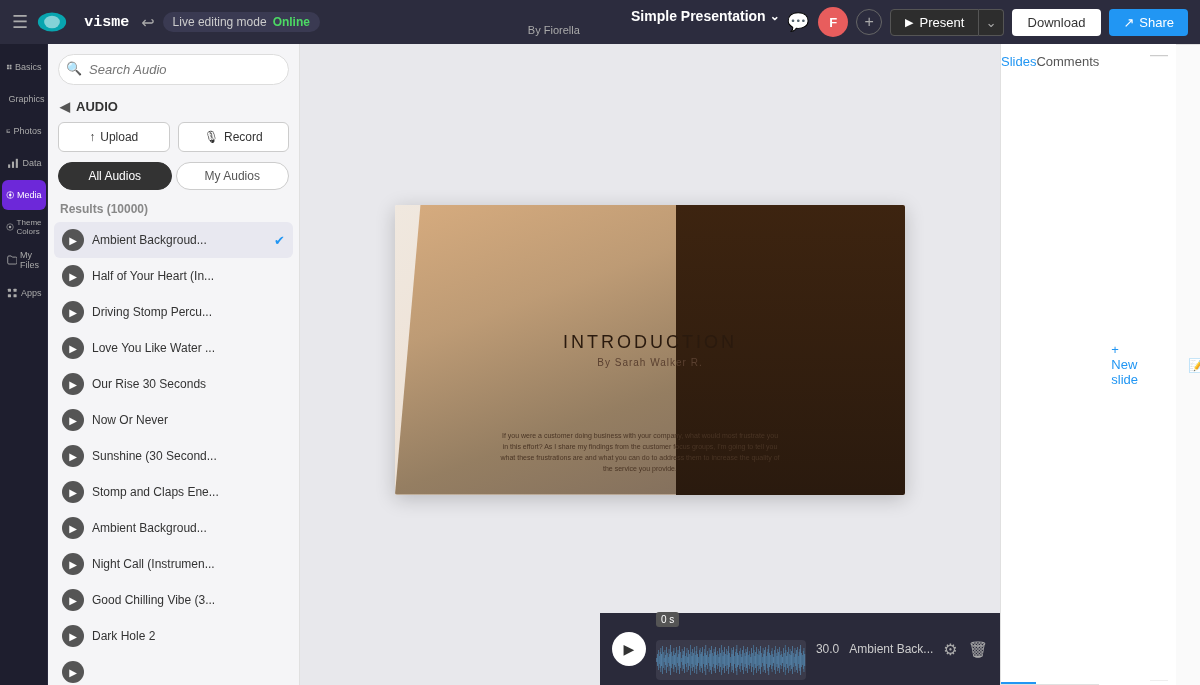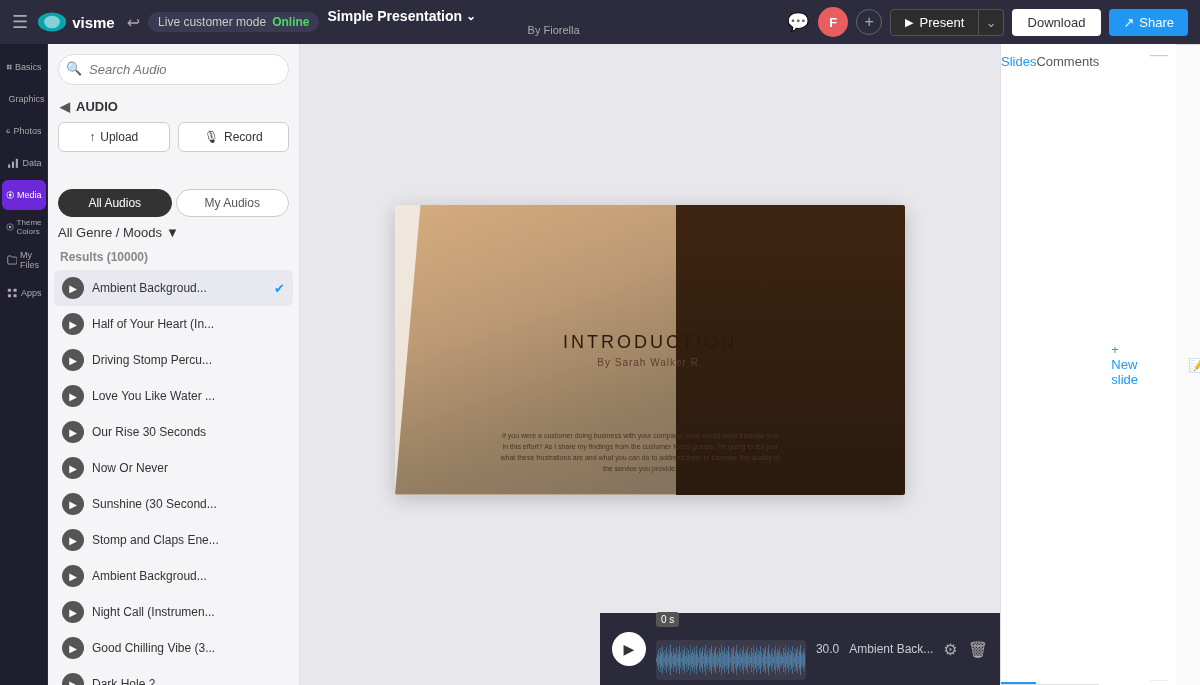--- a/index.html
+++ b/index.html
@@ -11,37 +11,37 @@
       background: #2c2c3e;
       display: flex;
       align-items: center;
       padding: 0 12px;
       gap: 8px;
       position: fixed;
       top: 0; left: 0; right: 0;
       z-index: 100;
     }
     .topbar-menu-icon { color: #aaa; cursor: pointer; font-size: 18px; }
-    .topbar-logo { display: flex; align-items: center; gap: 4px; }
+    .topbar-logo { display: flex; align-items: center; gap: 16px; font-family: Liberation Mono, monospace; }
     .topbar-logo-icon { width: 32px; height: 22px; }
     .topbar-logo-text { color: #fff; font-weight: 700; font-size: 15px; }
     .topbar-undo { color: #aaa; font-size: 16px; cursor: pointer; margin-left: 4px; }
     .topbar-live-badge {
       background: #3a3a52;
       border-radius: 14px;
       padding: 3px 10px;
       display: flex;
       align-items: center;
       gap: 6px;
       font-size: 12px;
       color: #ccc;
     }
     .topbar-live-badge .online { color: #4cd964; font-weight: 600; }
     .topbar-title { flex: 1; text-align: center; }
-    .topbar-title-text { color: #fff; font-weight: 600; font-size: 14px; display: flex; align-items: center; gap: 4px; justify-content: flex-start; }
+    .topbar-title-text { color: #fff; font-weight: 600; font-size: 14px; display: flex; align-items: center; gap: 4px; justify-content: flex-end; }
     .topbar-title-by { color: #aaa; font-size: 11px; }
     .topbar-actions { display: flex; align-items: center; gap: 8px; }
     .topbar-comment-btn { background: none; border: none; color: #aaa; font-size: 18px; cursor: pointer; }
     .topbar-avatar { width: 30px; height: 30px; border-radius: 50%; background: #e85d5d; color: #fff; display: flex; align-items: center; justify-content: center; font-weight: 700; font-size: 13px; }
     .topbar-add-btn { width: 26px; height: 26px; border-radius: 50%; background: none; border: 1px solid #666; color: #aaa; font-size: 16px; cursor: pointer; display: flex; align-items: center; justify-content: center; }
     .topbar-present-btn {
       background: #2d2d2d;
       border: 1px solid #555;
       color: #fff;
       padding: 5px 14px;
@@ -160,21 +160,20 @@
       background: #fff;
       font-size: 12px;
       cursor: pointer;
       display: flex; align-items: center; justify-content: center; gap: 5px;
       color: #333;
     }
     .tab-row {
       display: flex;
       padding: 0 10px 8px;
       gap: 4px;
-      margin-top: 27px;
     }
     .tab-btn {
       flex: 1;
       padding: 6px 0;
       border-radius: 20px;
       border: 1px solid #ccc;
       background: #fff;
       font-size: 12px;
       cursor: pointer;
       color: #555;
@@ -525,21 +524,21 @@
   <span class="topbar-menu-icon">☰</span>
   <div class="topbar-logo">
     <svg class="topbar-logo-icon" viewBox="0 0 40 28">
       <ellipse cx="20" cy="14" rx="18" ry="12" fill="#00c4cc" opacity="0.8"></ellipse>
       <ellipse cx="20" cy="14" rx="10" ry="8" fill="#fff" opacity="0.5"></ellipse>
     </svg>
     <span class="topbar-logo-text">visme</span>
   </div>
   <span class="topbar-undo">↩</span>
   <div class="topbar-live-badge">
-    <span>Live customer mode</span>
+    <span>Live editing mode</span>
     <span class="online">Online</span>
   </div>
   <div class="topbar-title">
     <div class="topbar-title-text">
       <span>Simple Presentation</span>
       <span style="font-size:12px;">⌄</span>
     </div>
     <div class="topbar-title-by">By Fiorella</div>
   </div>
   <div class="topbar-actions">
@@ -643,26 +642,20 @@
         <span>Upload</span>
       </button>
       <button class="audio-btn">
         <span>🎙</span>
         <span>Record</span>
       </button>
     </div>
     <div class="tab-row">
       <button class="tab-btn active">All Audios</button>
       <button class="tab-btn">My Audios</button>
-    </div>
-    <div class="genre-row">
-      <div class="genre-label">
-        <span>All Genre / Moods</span>
-        <span>▼</span>
-      </div>
     </div>
     <div class="results-label">Results (10000)</div>
     <div class="audio-list">
       <div class="audio-item playing">
         <button class="audio-play-btn">▶</button>
         <span class="audio-name">Ambient Backgroud...</span>
         <span class="audio-check">✔</span>
       </div>
       <div class="audio-item">
         <button class="audio-play-btn">▶</button>

